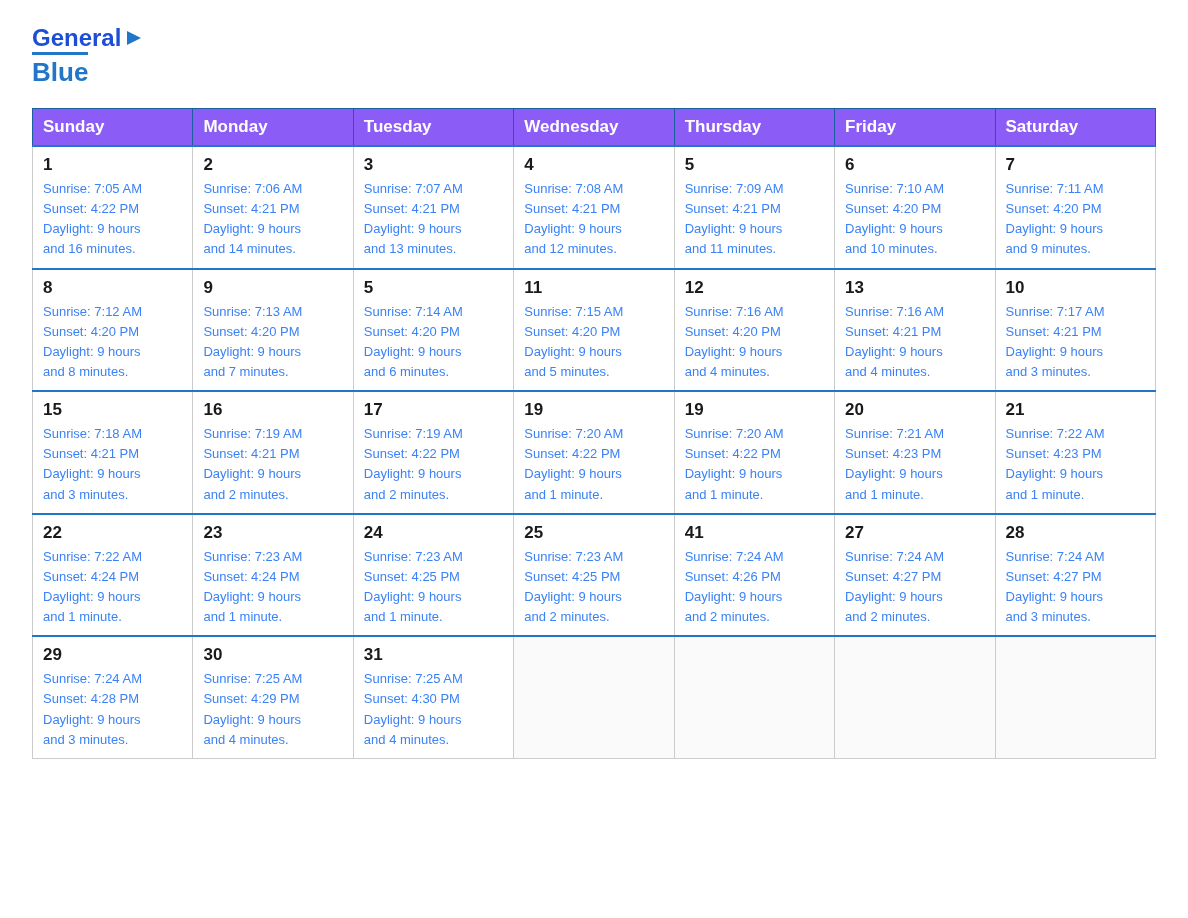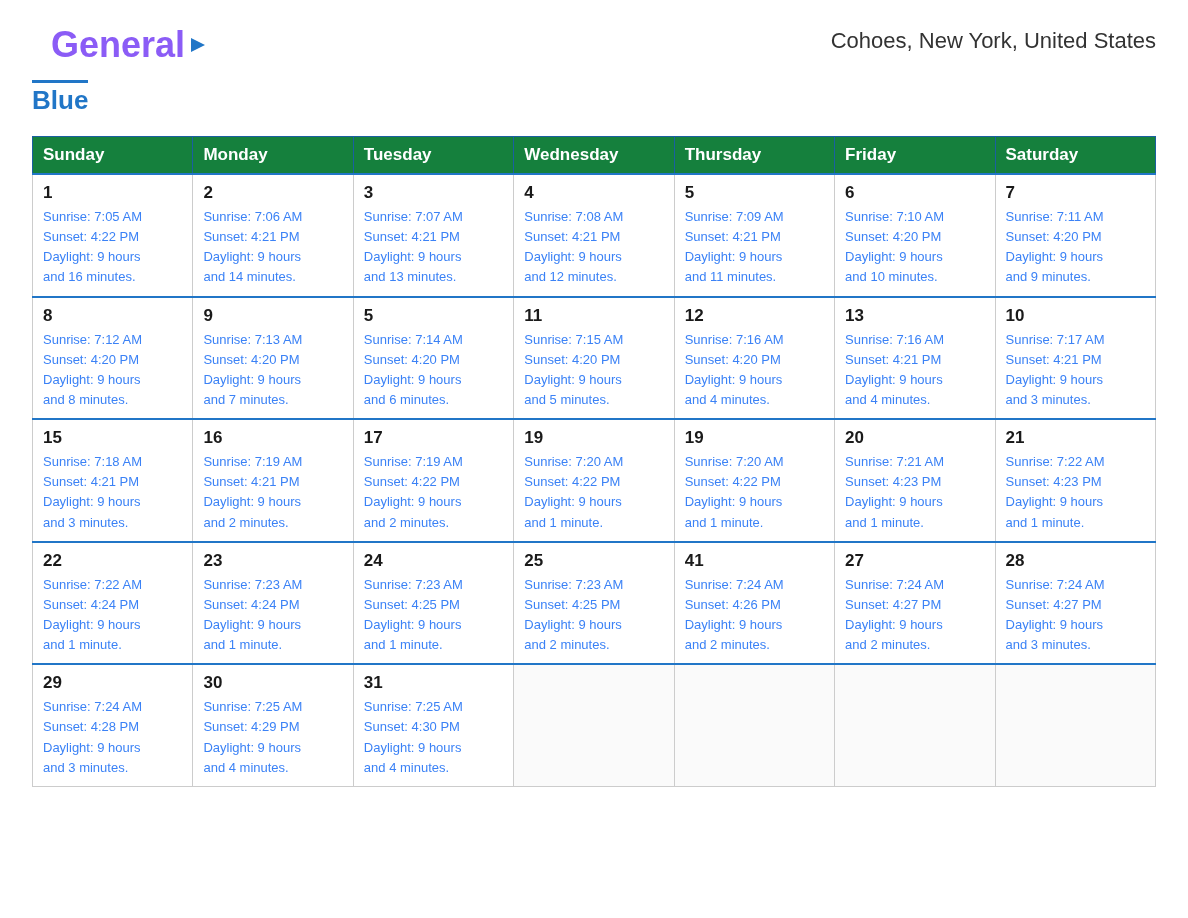--- a/index.html
+++ b/index.html
@@ -38,21 +38,21 @@
       font-size: 22px;
       color: #333;
       margin-top: 4px;
     }
     .calendar {
       width: 100%;
       border-collapse: collapse;
       border: 1px solid #999;
     }
     .calendar th {
-      background-color: #15803d;
+      background-color: #8b5cf6;
       color: #fff;
       font-size: 17px;
       font-weight: bold;
       padding: 8px 10px;
       text-align: left;
       border: 1px solid #1a5fa0;
     }
     .calendar td {
       vertical-align: top;
       padding: 8px 10px;
@@ -83,32 +83,31 @@
     .calendar td.empty {
       background: #fafafa;
     }
   </style>
 </head>
 <body>
 
 <div class="header">
   <div class="logo">
     <div class="logo-line">
-      <span style="font-size:36px; font-weight:bold; color:#8b5cf6;margin-left:19px;">General</span>
+      <span style="font-size:24px; font-weight:bold; color:#1d4ed8;">General</span>
 
       <svg width="22" height="22" viewBox="0 0 22 22" style="margin-left:2px; margin-top:0;">
         <polygon points="4,4 18,11 4,18" fill="#2176c7"></polygon>
       </svg>
     </div>
     <div>
-      <span style="font-size:26px; font-weight:bold; color:#2176c7; border-top: 3px solid #2176c7; display:block; padding-top:2px;margin-top:14px;">Blue</span>
+      <span style="font-size:26px; font-weight:bold; color:#2176c7; border-top: 3px solid #2176c7; display:block; padding-top:2px;">Blue</span>
     </div>
   </div>
   <div class="title-block">
-    <div class="location">Cohoes, New York, United States</div>
   </div>
 </div>
 
 <table class="calendar">
   <thead>
     <tr>
       <th>Sunday</th>
       <th>Monday</th>
       <th>Tuesday</th>
       <th>Wednesday</th>

